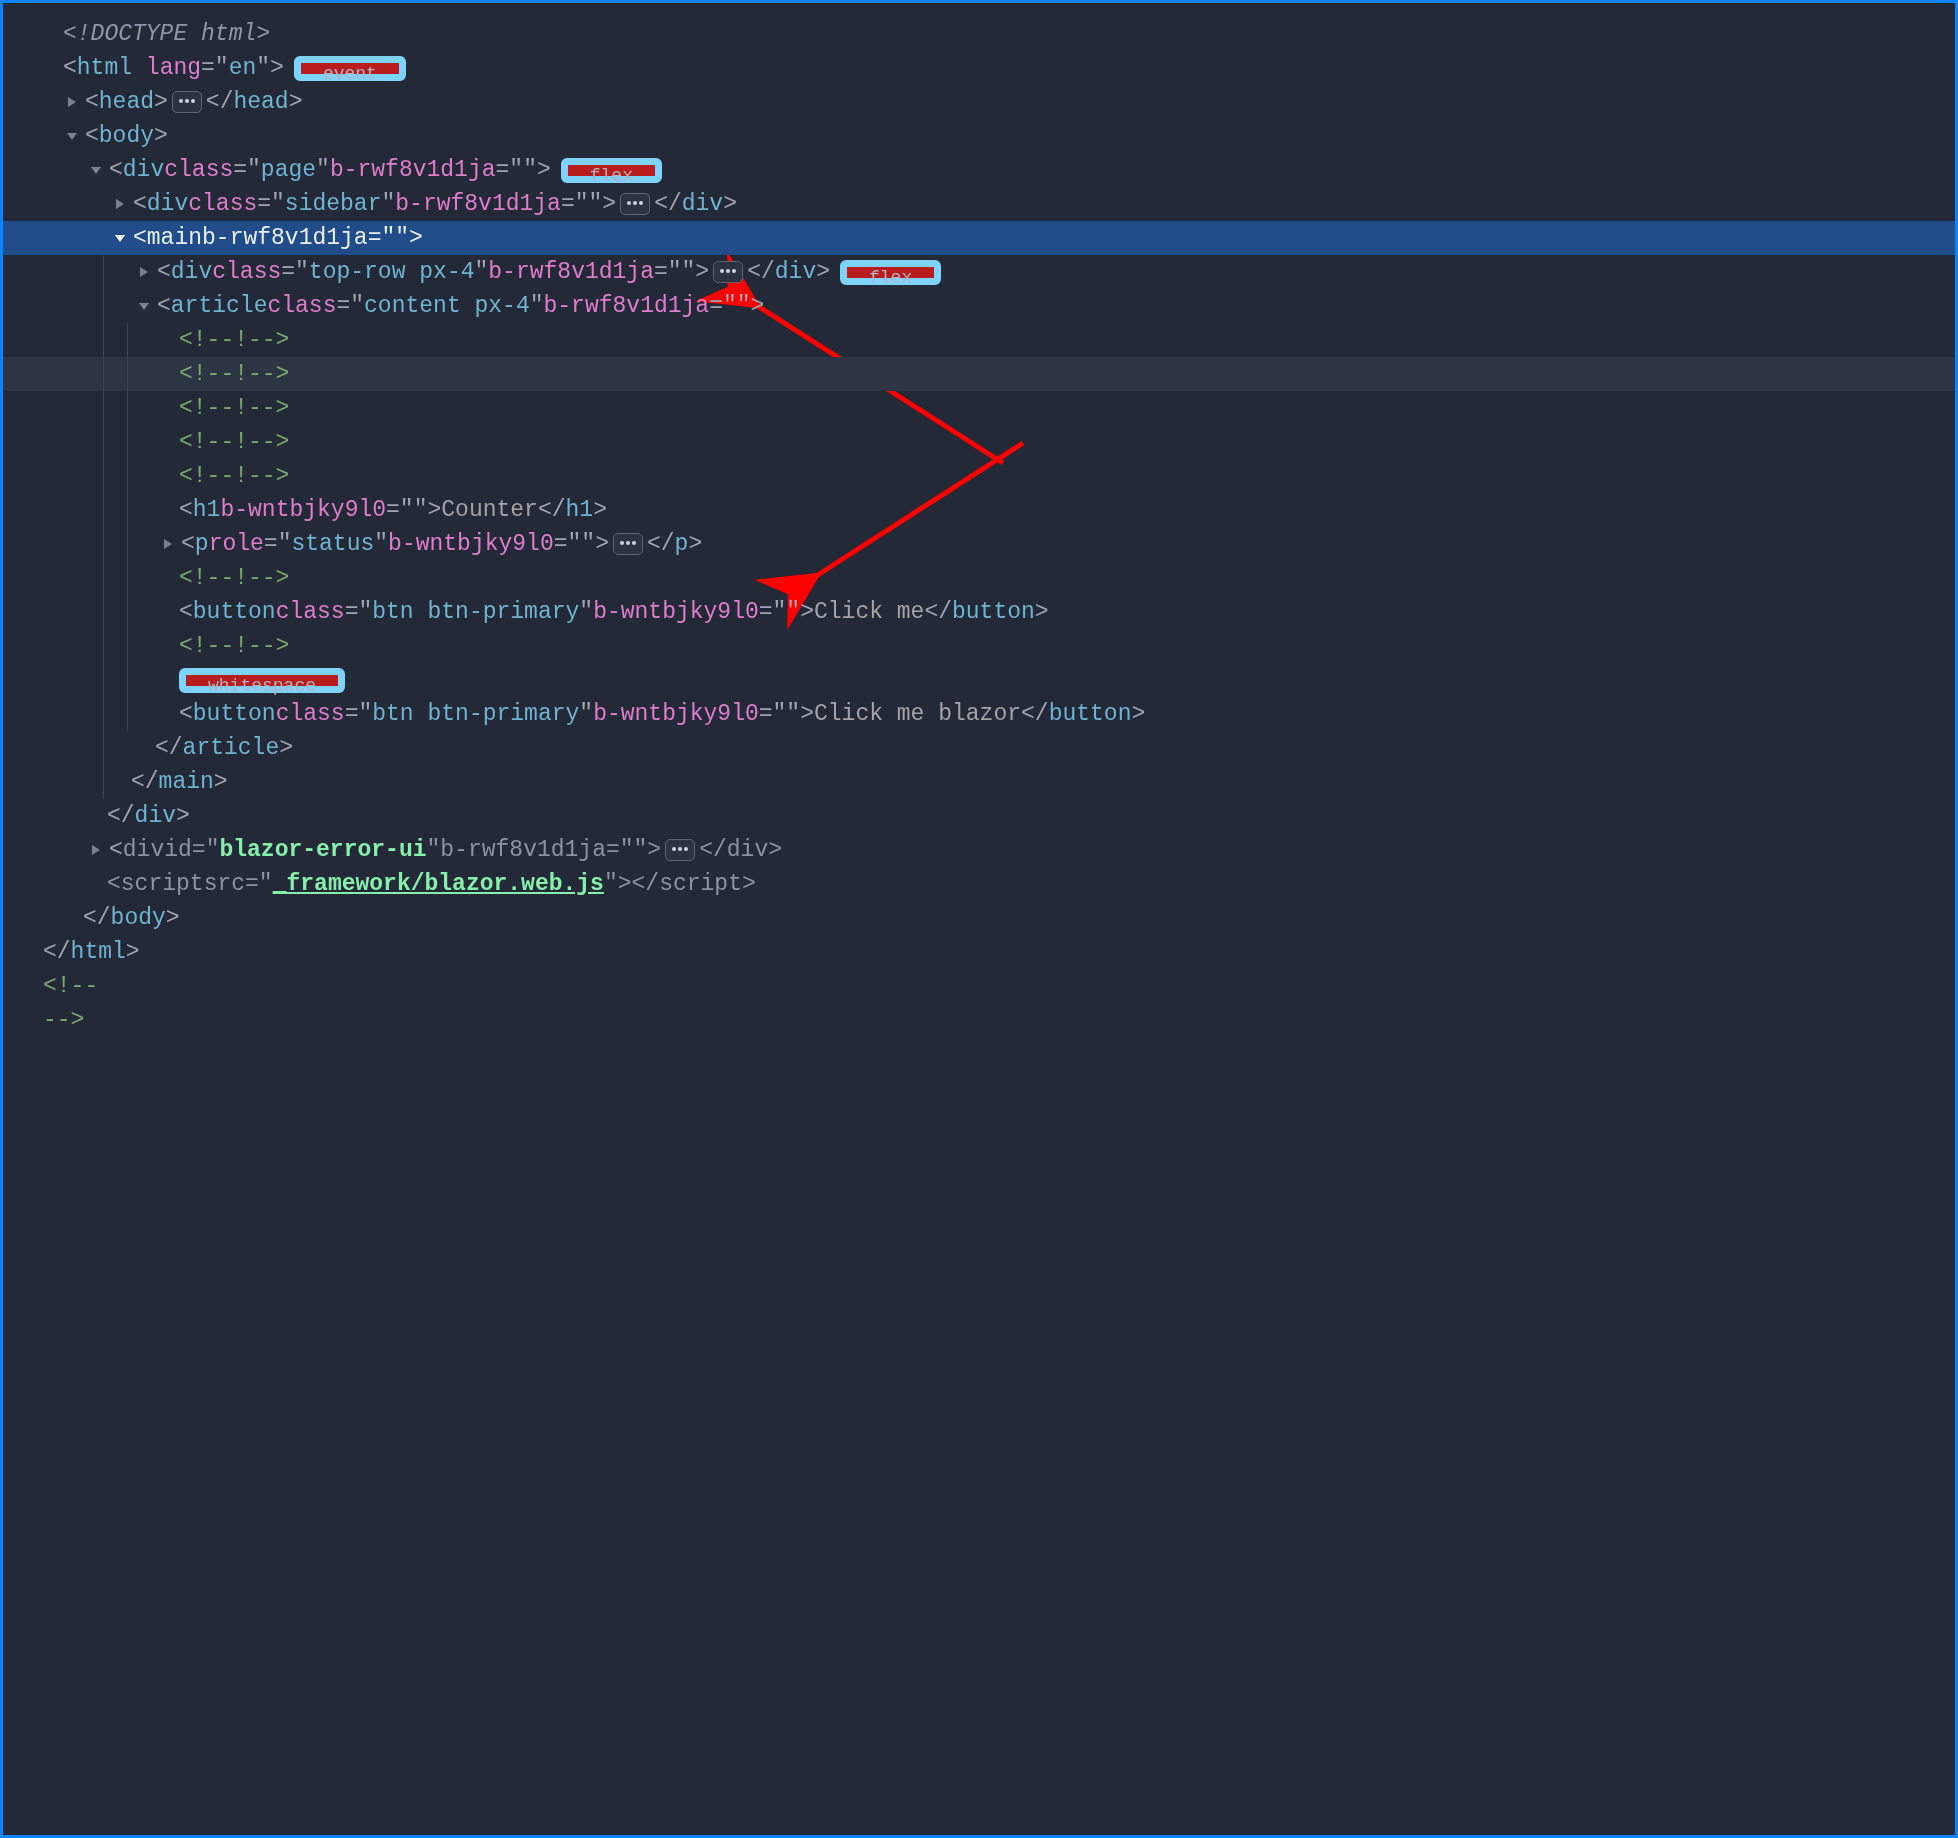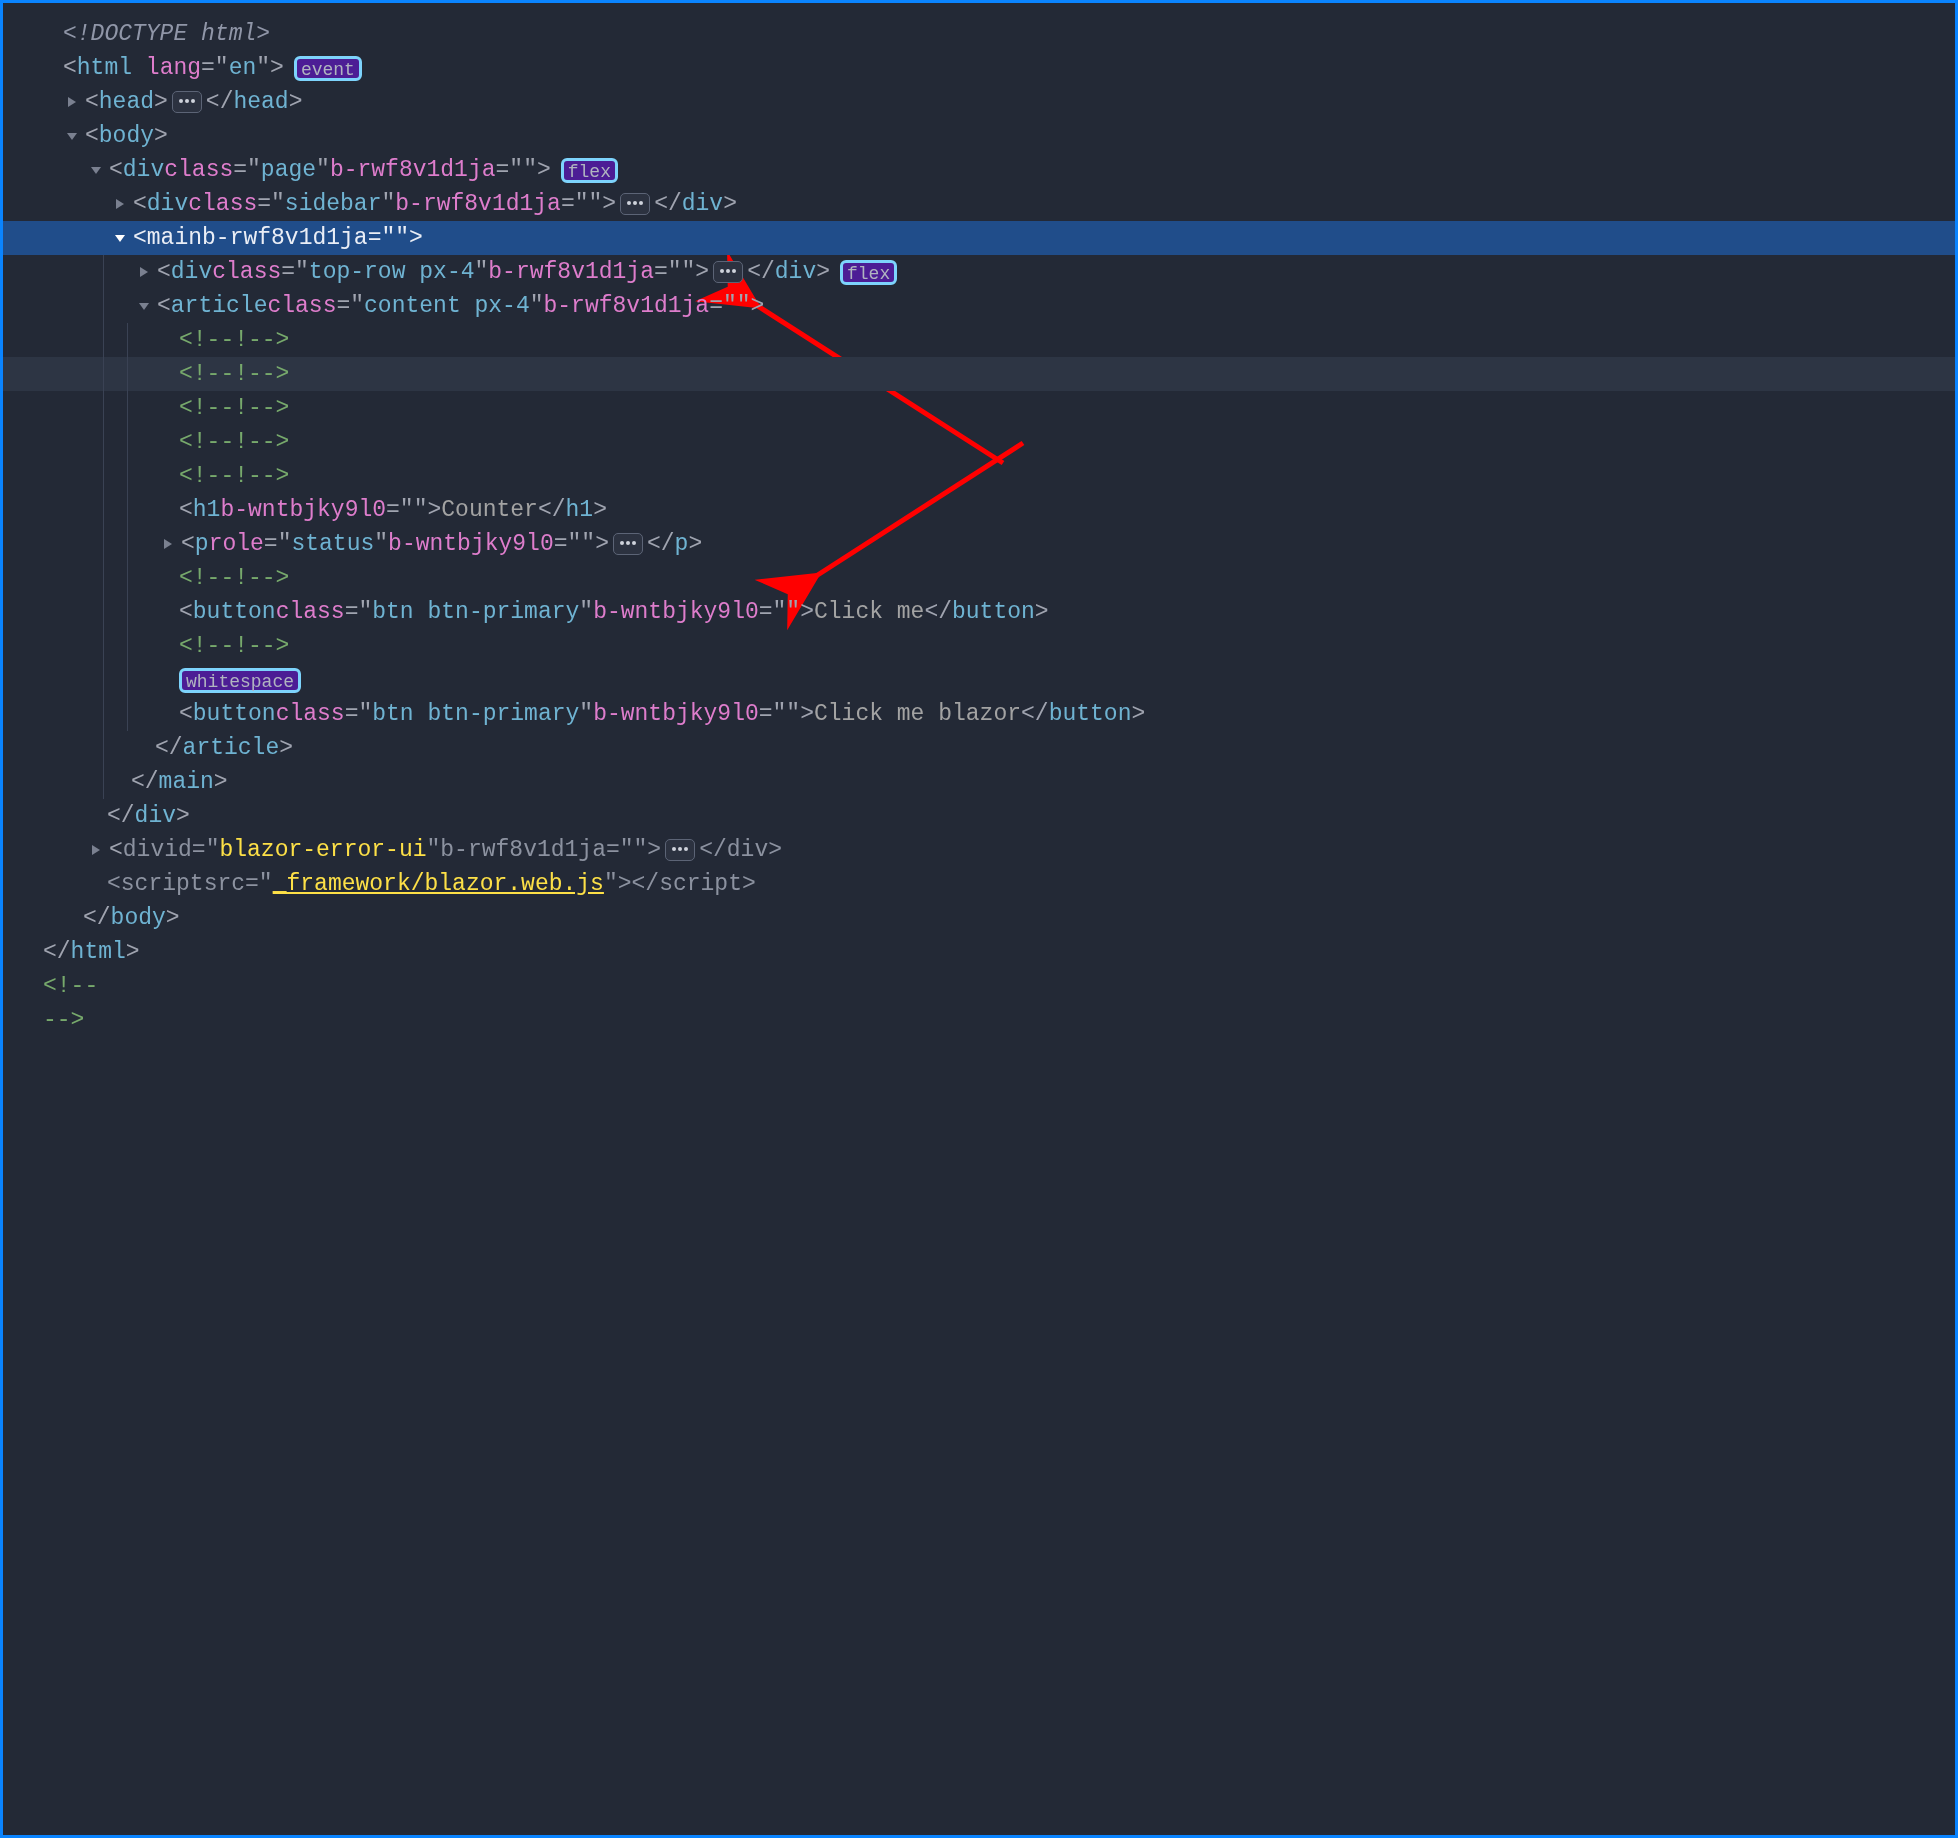--- a/index.html
+++ b/index.html
@@ -54,31 +54,31 @@
   .punct   { color: #a0a4b0; }
   .tag     { color: #6fb3d2; }
   .attr    { color: #de7dcc; }
   .value   { color: #6fb3d2; }
   .txt     { color: #a3a3a3; }
   .doctype { color: #9096a8; font-style: italic; }
   .comment { color: #77a96c; }
   .muted   { color: #8c92a0; }
   .faded-tag  { color: #8c92a0; }
   .faded-attr { color: #8c92a0; }
-  .faded-val  { color: #fde047; }
+  .faded-val  { color: #86efac; font-weight: bold; }
   .underline { text-decoration: underline; }
 
   .badge {
     display: inline-block;
-    border: 3px solid #7dd3fc;
+    border: 7px solid #7dd3fc;
     border-radius: 6px;
-    background: #4c1d95;
+    background: #b91c1c;
     color: #b0b4c0;
     font-size: 18px;
-    padding: 0 4px;
+    padding: 0 22px;
     margin-left: 10px;
     height: 25px;
     line-height: 23px;
   }
   .badge-ellipsis {
     display: inline-flex;
     align-items: center;
     justify-content: center;
     border: 1px solid #5c6476;
     border-radius: 5px;

